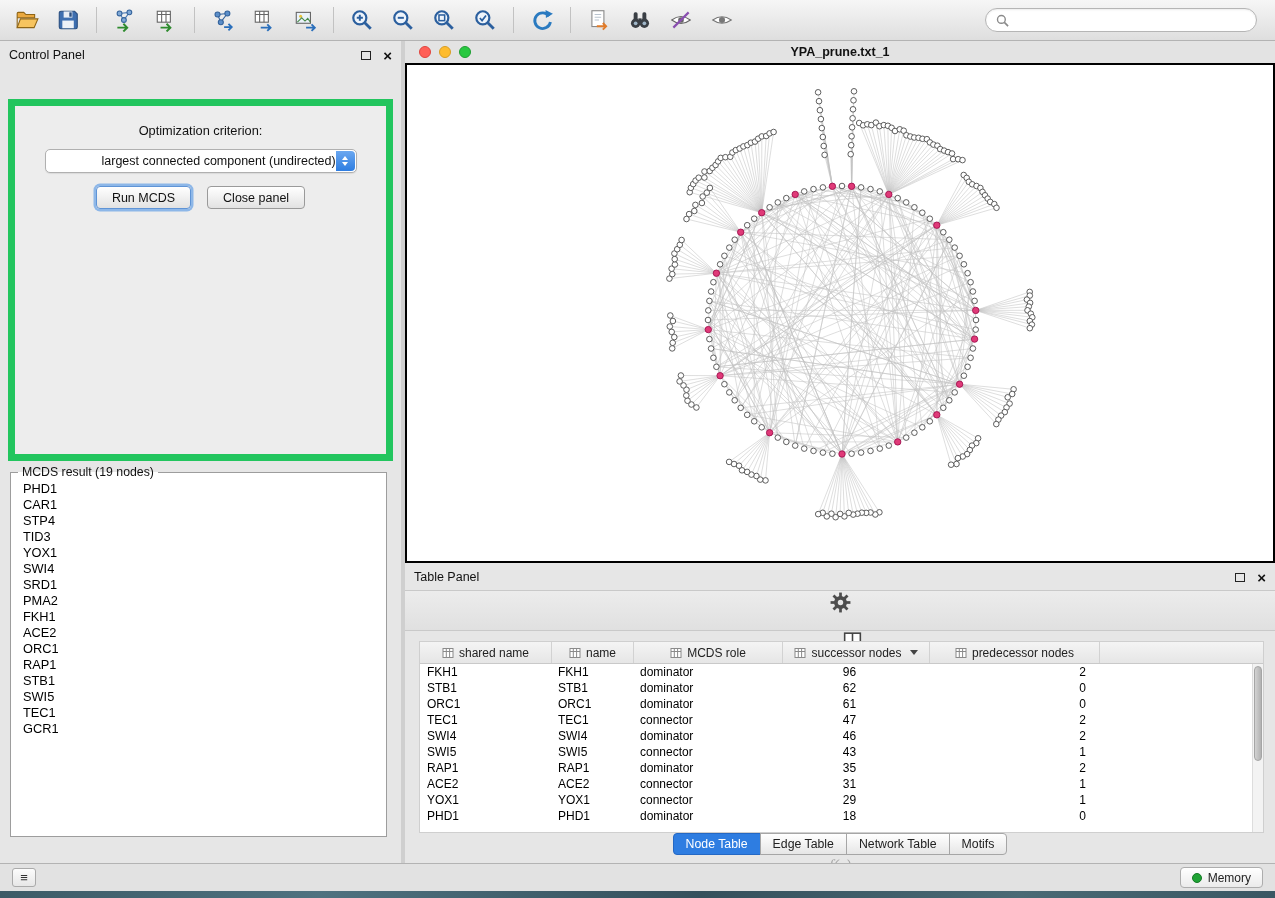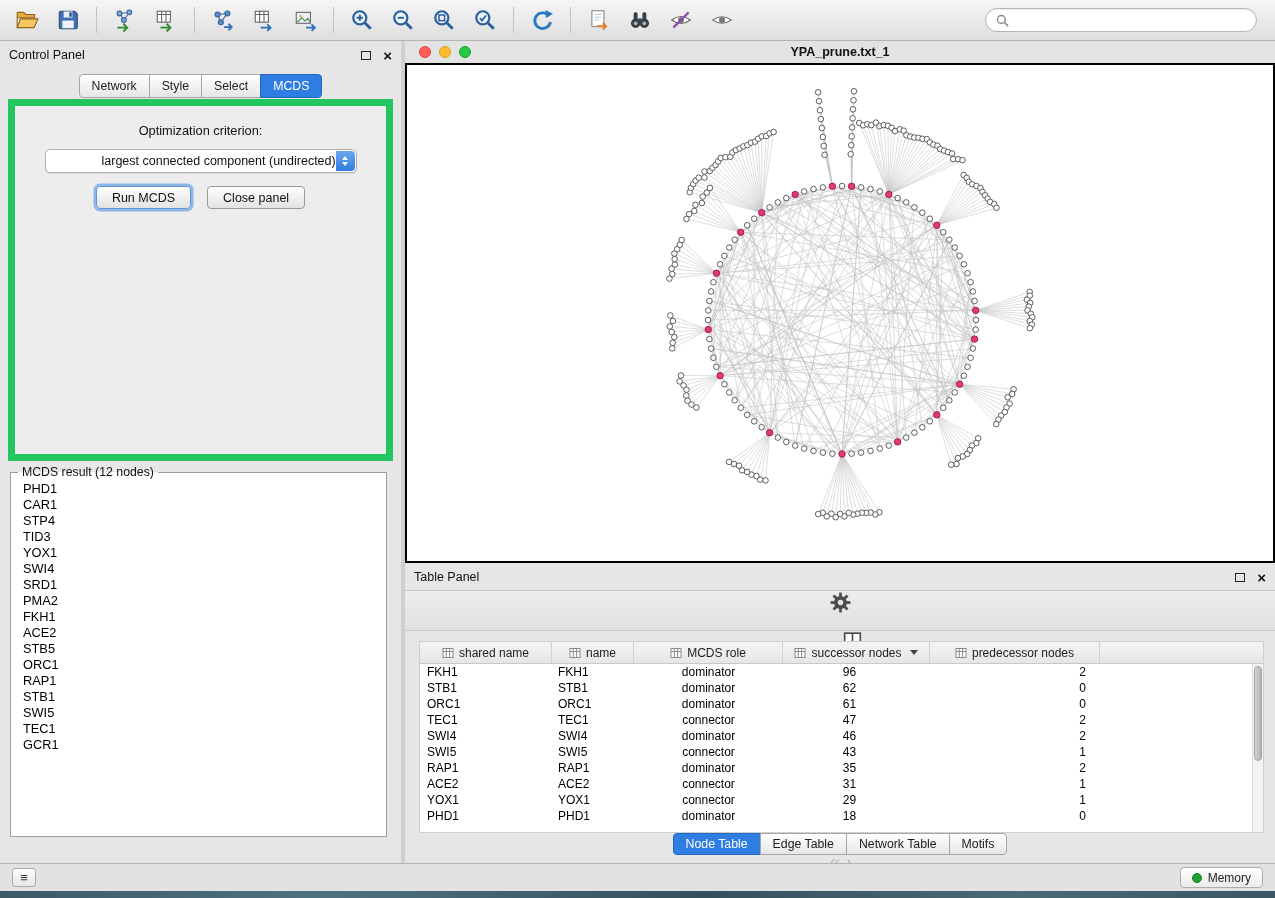--- a/index.html
+++ b/index.html
@@ -82,21 +82,21 @@
   .fx-label { font-family:"Liberation Serif", serif; font-style:italic; font-size:16px; color:#a8a8a8; }
   .tp-table { position:absolute; left:14px; right:11px; top:78px; height:192px; background:#fff;
               border:1px solid #cfcfcf; overflow:hidden; }
   .thead { display:flex; height:22px; background:linear-gradient(#f4f4f4,#e6e6e6); border-bottom:1px solid #c9c9c9; }
   .th { display:flex; align-items:center; justify-content:center; gap:5px; font-size:12px; color:#222;
         border-right:1px solid #d2d2d2; cursor:pointer; }
   .th svg.mini-table { width:12px; height:12px; }
   .th.fill { flex:1; border-right:none; cursor:default; }
   .sort-caret { width:0; height:0; border-left:4px solid transparent; border-right:4px solid transparent;
                 border-top:5px solid #444; margin-left:3px; }
-  .c0 { width:132px; } .c1 { width:82px; } .c2 { width:149px;text-align:center; } .c3 { width:147px;text-align:right; } .c4 { width:170px; }
+  .c0 { width:132px; } .c1 { width:82px; } .c2 { width:149px; } .c3 { width:147px;text-align:right; } .c4 { width:170px; }
   .tbody { position:absolute; top:22px; left:0; right:11px; bottom:0; }
   .trow { display:flex; height:16px; align-items:center; font-size:12px; color:#000; }
   .tcell { padding:0 6px; white-space:nowrap; overflow:hidden; }
   .tcell.c0 { padding-left:7px; }
   .tcell.c3 { text-align:center; padding-right:20px; }
   .tcell.c4 { text-align:right; padding-right:14px; }
   .vscroll { position:absolute; top:22px; right:0; bottom:0; width:11px; background:#f3f3f3; border-left:1px solid #ddd; }
   .vthumb { position:absolute; top:2px; left:1px; width:8px; height:95px; border-radius:4px;
             background:linear-gradient(90deg,#d2d2d2,#b2b2b2); border:1px solid #a5a5a5; cursor:grab; }
   .tp-tabs { position:absolute; bottom:8px; left:0; right:0; display:flex; justify-content:center; }
@@ -258,54 +258,47 @@
     </div>
   </div>
 
   <div class="control-panel">
     <div class="panel-header">
       <span>Control Panel</span>
       <span class="spacer"></span>
       <span class="float-icon"></span>
       <span class="close-x">×</span>
     </div>
-    <div class="cp-tabs">
-        <button class="cp-tab">Network</button>
-        <button class="cp-tab">Style</button>
-        <button class="cp-tab">Select</button>
-        <button class="cp-tab active">MCDS</button>
-      </div>
     <div class="cp-content">
       <div class="opt-label">Optimization criterion:</div>
       <div class="combo">
         <span class="combo-text">largest connected component (undirected)</span>
         <span class="combo-spinner">
             <i class="up"></i>
             <i class="dn"></i>
           </span>
       </div>
       <div class="btn-row">
         <button class="btn focus-ring">Run MCDS</button>
         <button class="btn">Close panel</button>
       </div>
     </div>
     <fieldset class="result-box">
-      <legend>MCDS result (12 nodes)</legend>
+      <legend>MCDS result (19 nodes)</legend>
       <div class="result-list">
           <div class="result-item">PHD1</div>
           <div class="result-item">CAR1</div>
           <div class="result-item">STP4</div>
           <div class="result-item">TID3</div>
           <div class="result-item">YOX1</div>
           <div class="result-item">SWI4</div>
           <div class="result-item">SRD1</div>
           <div class="result-item">PMA2</div>
           <div class="result-item">FKH1</div>
           <div class="result-item">ACE2</div>
-          <div class="result-item">STB5</div>
           <div class="result-item">ORC1</div>
           <div class="result-item">RAP1</div>
           <div class="result-item">STB1</div>
           <div class="result-item">SWI5</div>
           <div class="result-item">TEC1</div>
           <div class="result-item">GCR1</div>
         </div>
     </fieldset>
   </div>
   <div class="v-splitter"></div>

